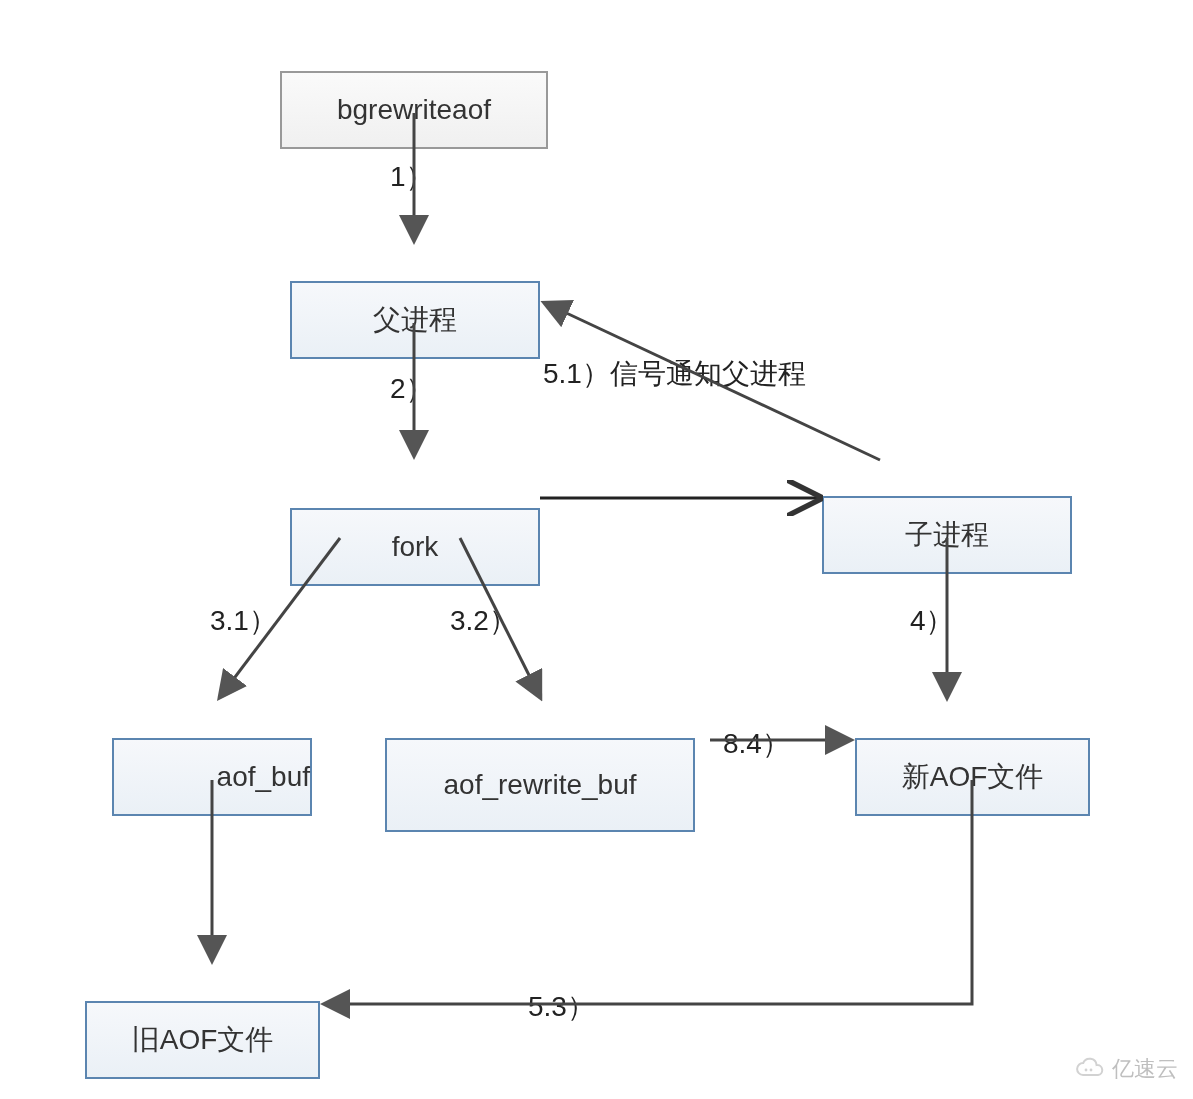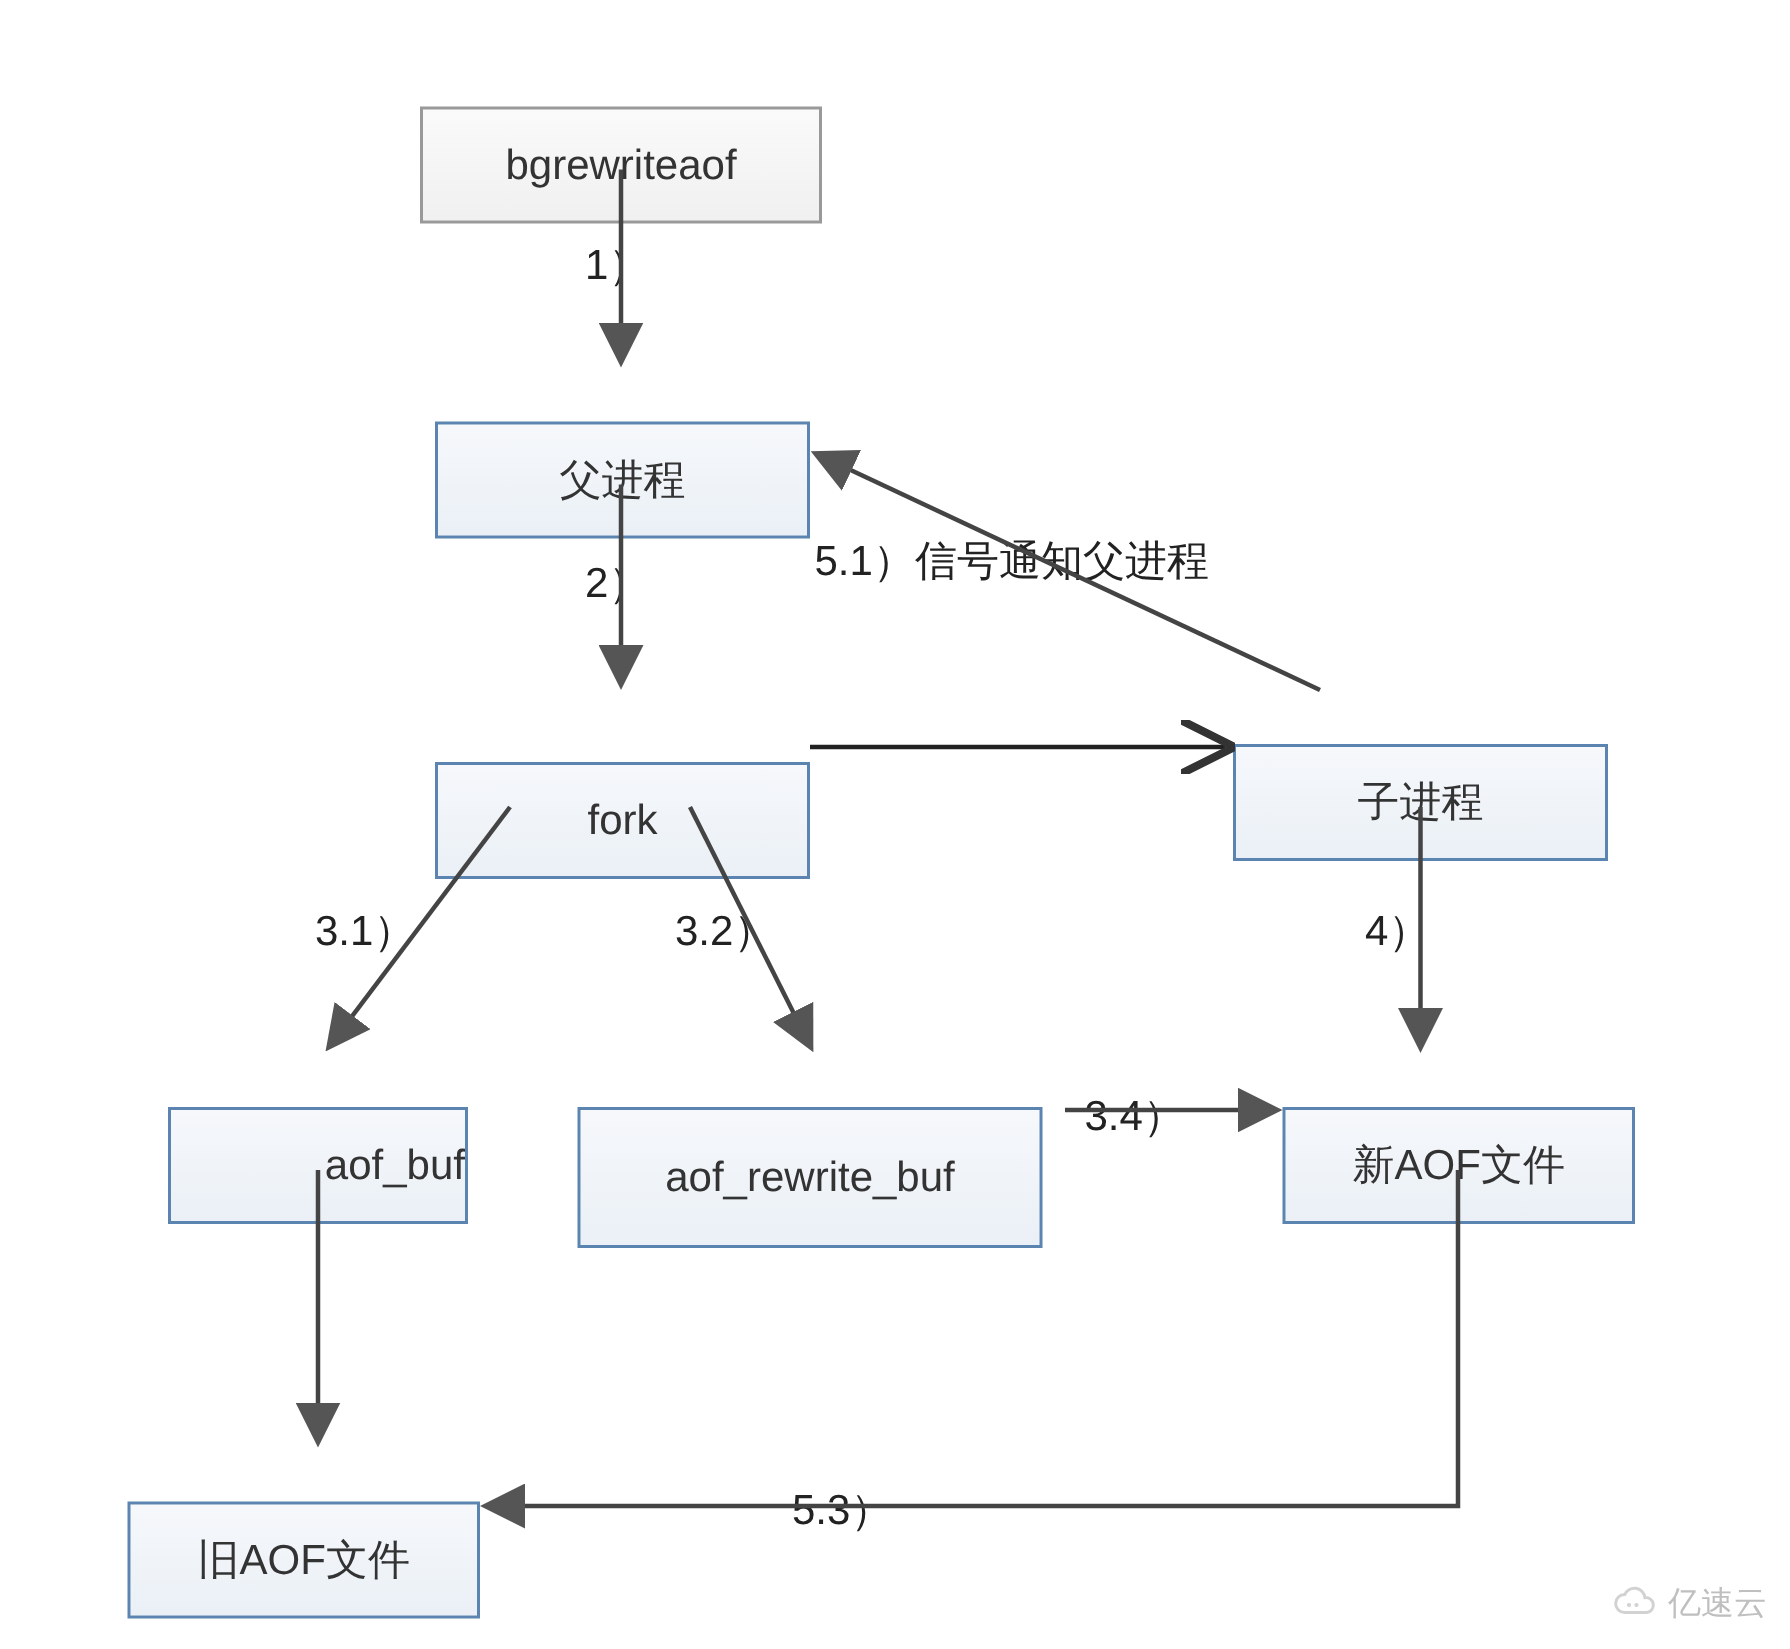--- a/index.html
+++ b/index.html
@@ -86,21 +86,21 @@
 <div class="node" style="left:85px; top:965px; width:235px; height:78px;">
   <span>旧AOF文件</span>
 </div>
 
 <div class="edge-label" style="left:390px; top:158px;">1）</div>
 <div class="edge-label" style="left:390px; top:370px;">2）</div>
 <div class="edge-label" style="left:210px; top:602px;">3.1）</div>
 <div class="edge-label" style="left:450px; top:602px;">3.2）</div>
 <div class="edge-label" style="left:910px; top:602px;">4）</div>
 <div class="edge-label" style="left:526px; top:355px;margin-left:17px;">5.1）信号通知父进程 </div>
-<div class="edge-label" style="left:723px; top:725px;">3.4）</div>
+<div class="edge-label" style="left:723px; top:725px;">8.4）</div>
 <div class="edge-label" style="left:528px; top:988px;">5.3）</div>
 
 <svg class="overlay">
   <defs>
     <marker id="arrow" viewBox="0 0 12 12" refX="10" refY="6" markerWidth="10" markerHeight="10" orient="auto-start-reverse">
       <path d="M 0 0 L 12 6 L 0 12 z" fill="#555"></path>
     </marker>
     <marker id="arrowOpen" viewBox="0 0 12 12" refX="10" refY="6" markerWidth="12" markerHeight="12" orient="auto-start-reverse">
       <path d="M 0 0 L 12 6 L 0 12" fill="none" stroke="#333" stroke-width="1.8"></path>
     </marker>

